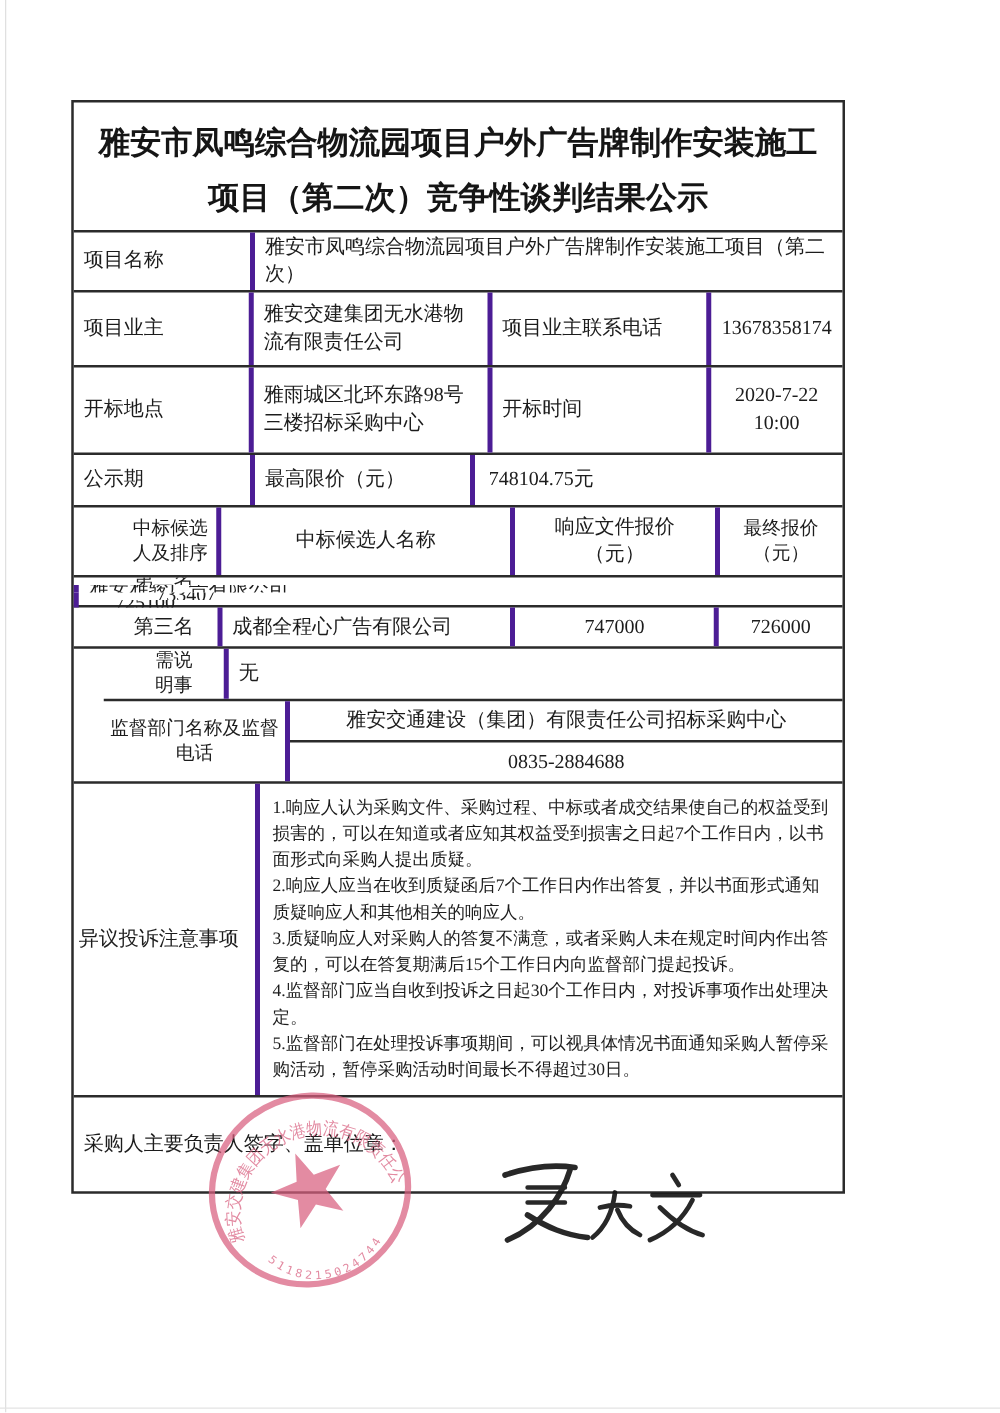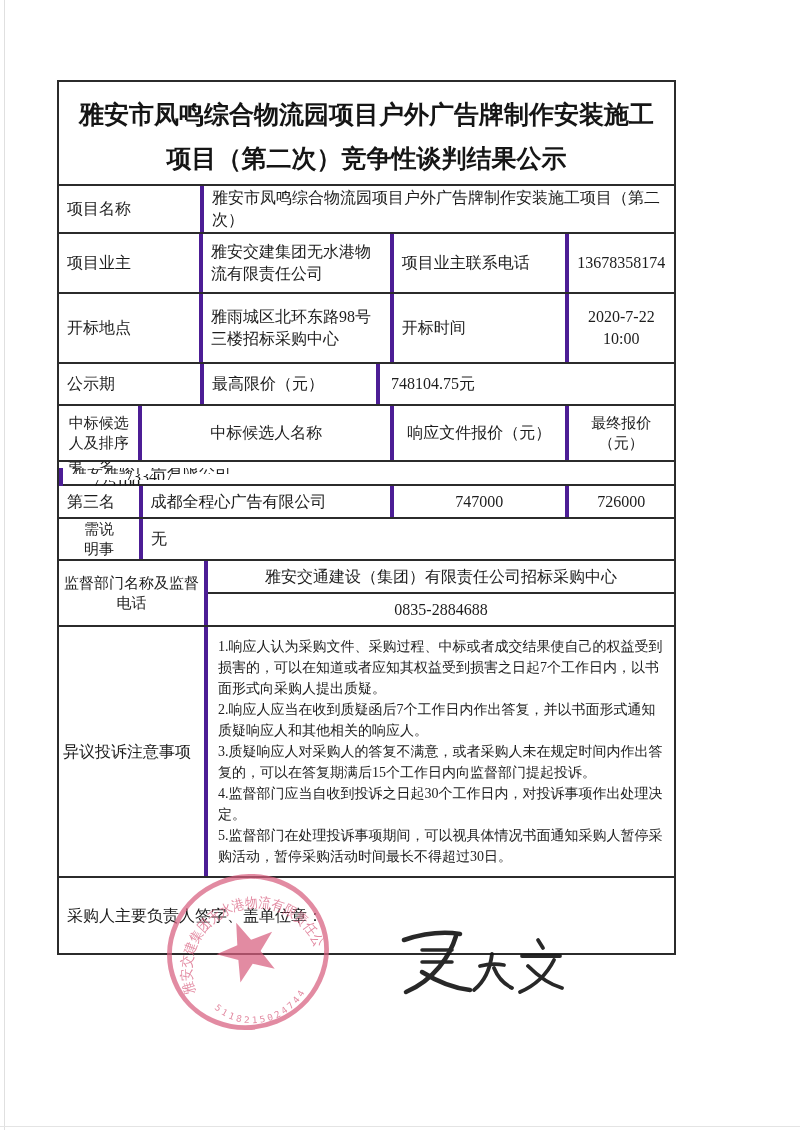--- a/index.html
+++ b/index.html
@@ -30,21 +30,21 @@
     font-family:"Liberation Sans","DejaVu Sans",sans-serif;
     font-weight:bold;font-size:25px;line-height:44px;text-align:center;
     padding:6px 14px 0 14px;box-sizing:border-box;color:#151515;
   }
 
   
   .w-label{width:141px;}
   .w-val2{width:192px;}
   .w-lab3{width:176px;}
   .w-val4{width:110px;}
-  .w-rank{width:80px;}
+  .w-rank{width:80px;margin-left:40px;}
   .w-name{width:253px;}
   .w-widelabel{width:145px;}
   .fill{flex:1;}
 
   .stack{display:flex;flex-direction:column;box-sizing:border-box;}
   .objection-text{display:block;font-size:14px;line-height:21px;padding:6px 10px;align-items:flex-start;}
   .objection-text p{margin:0;}
   .obj-wrap{justify-content:center;flex-direction:column;display:flex;}
 
   .stamp{position:absolute;left:158px;top:868px;width:180px;height:170px;pointer-events:none;}
@@ -106,21 +106,21 @@
     <div class="c bl w-name">成都全程心广告有限公司</div>
     <div class="c bl w-lab3 center">747000</div>
     <div class="c bl w-val4 center">726000</div>
   </div>
 
   <div class="row bt" style="height:42px;">
     <div class="c w-rank center" style="font-size:15px;padding:2px 20px;">其他需说明事项</div>
     <div class="c bl fill">无</div>
   </div>
 
-  <div class="row bt" style="height:66px;">
+  <div class="row bt" style="height:66px;margin-left:24px;">
     <div class="c w-widelabel center" style="font-size:15px;padding:2px 3px;">监督部门名称及监督电话</div>
     <div class="stack bl fill">
       <div class="c center" style="height:32px;">雅安交通建设（集团）有限责任公司招标采购中心</div>
       <div class="c bt center" style="height:34px;">0835-2884688</div>
     </div>
   </div>
 
   <div class="row bt" style="height:251px;">
     <div class="c w-widelabel" style="font-size:16px;padding:18px 4px;">异议投诉注意事项</div>
     <div class="bl fill obj-wrap objection-text">

